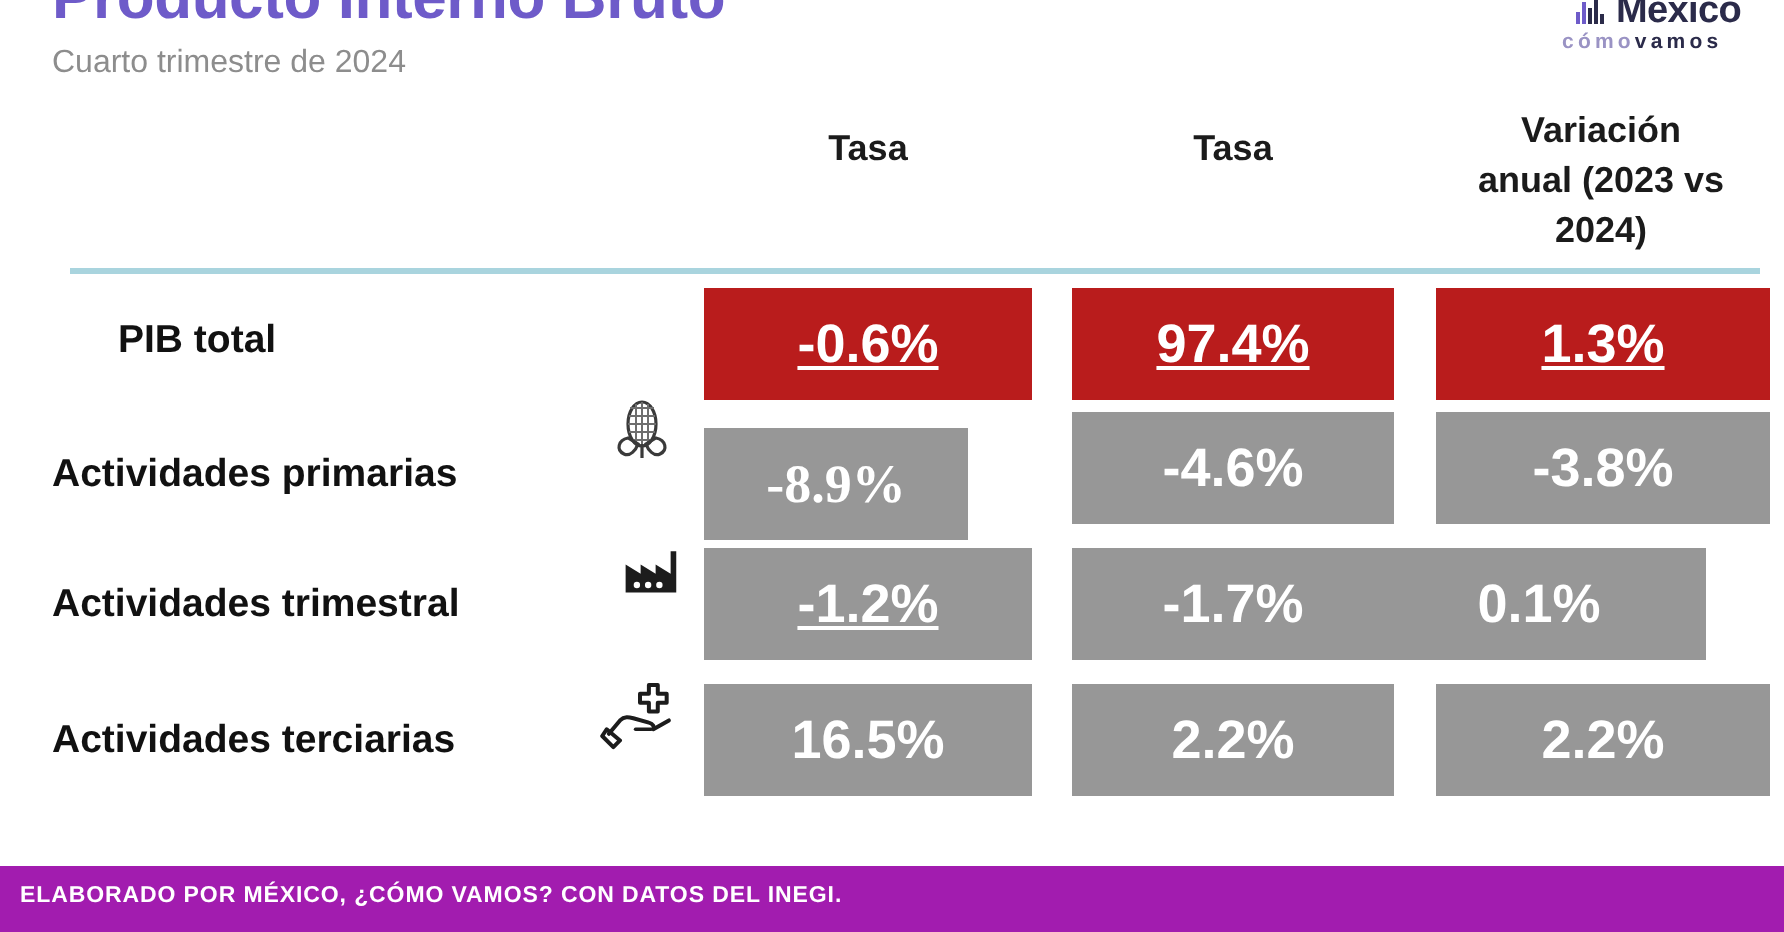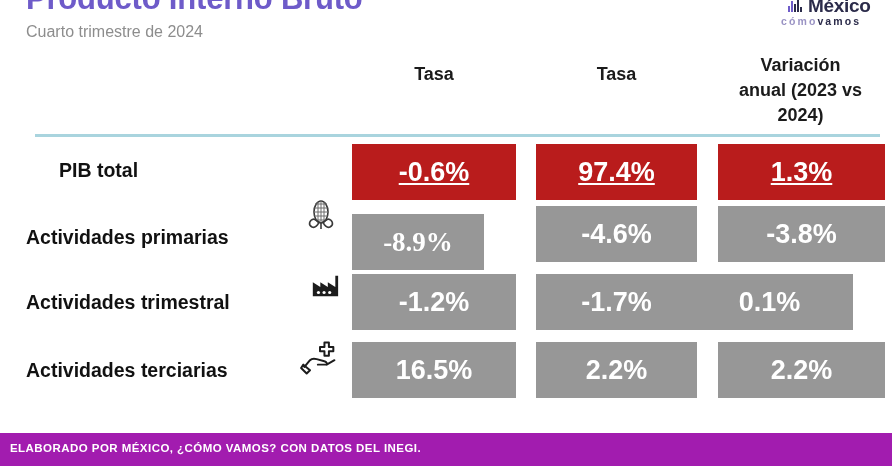--- a/index.html
+++ b/index.html
@@ -222,21 +222,21 @@
 
   <div class="row-icon" style="left:310px; top:270px;">
     <svg viewBox="0 0 32 32" width="30" height="30" aria-hidden="true">
       <path d="M3 28 L3 13 L11 18 L11 13 L19 18 L19 13 L27 18 L27 6 L30 6 L30 28 Z" fill="#1c1c1c"></path>
       <circle cx="9" cy="24" r="1.7" fill="#ffffff"></circle>
       <circle cx="15" cy="24" r="1.7" fill="#ffffff"></circle>
       <circle cx="21" cy="24" r="1.7" fill="#ffffff"></circle>
     </svg>
   </div>
 
-  <div class="cell gray" style="left:352px; top:274px; width:164px; height:56px;">-1.2%</div>
+  <div class="cell gray" style="left:352px; top:274px; width:164px; height:56px;text-decoration:underline;">-1.2%</div>
   <div class="cell gray" style="left:536px; top:274px; width:161px; height:56px;">-1.7%</div>
   <div class="cell gray" style="left:686px; top:274px; width:167px; height:56px;">0.1%</div>
 
   <div class="row-label" style="left:26px; top:359px;">Actividades terciarias</div>
 
   <div class="row-icon" style="left:300px; top:340px; width:40px; height:40px;">
     <svg viewBox="0 0 36 32" width="40" height="36" aria-hidden="true">
       <path d="M22 2 L26 2 L26 6 L30 6 L30 10 L26 10 L26 14 L22 14 L22 10 L18 10 L18 6 L22 6 Z" fill="none" stroke="#1c1c1c" stroke-width="1.8" stroke-linejoin="round"></path>
       <path d="M4 24 L9 18 C11 16 13 16.5 15 17 L22 19 C24 19.5 24.5 21 24 22 L31 18" fill="none" stroke="#1c1c1c" stroke-width="1.8" stroke-linecap="round" stroke-linejoin="round"></path>
       <path d="M3 22 L1 25 L6 30 L9 27 Z" fill="none" stroke="#1c1c1c" stroke-width="1.8" stroke-linejoin="round"></path>

